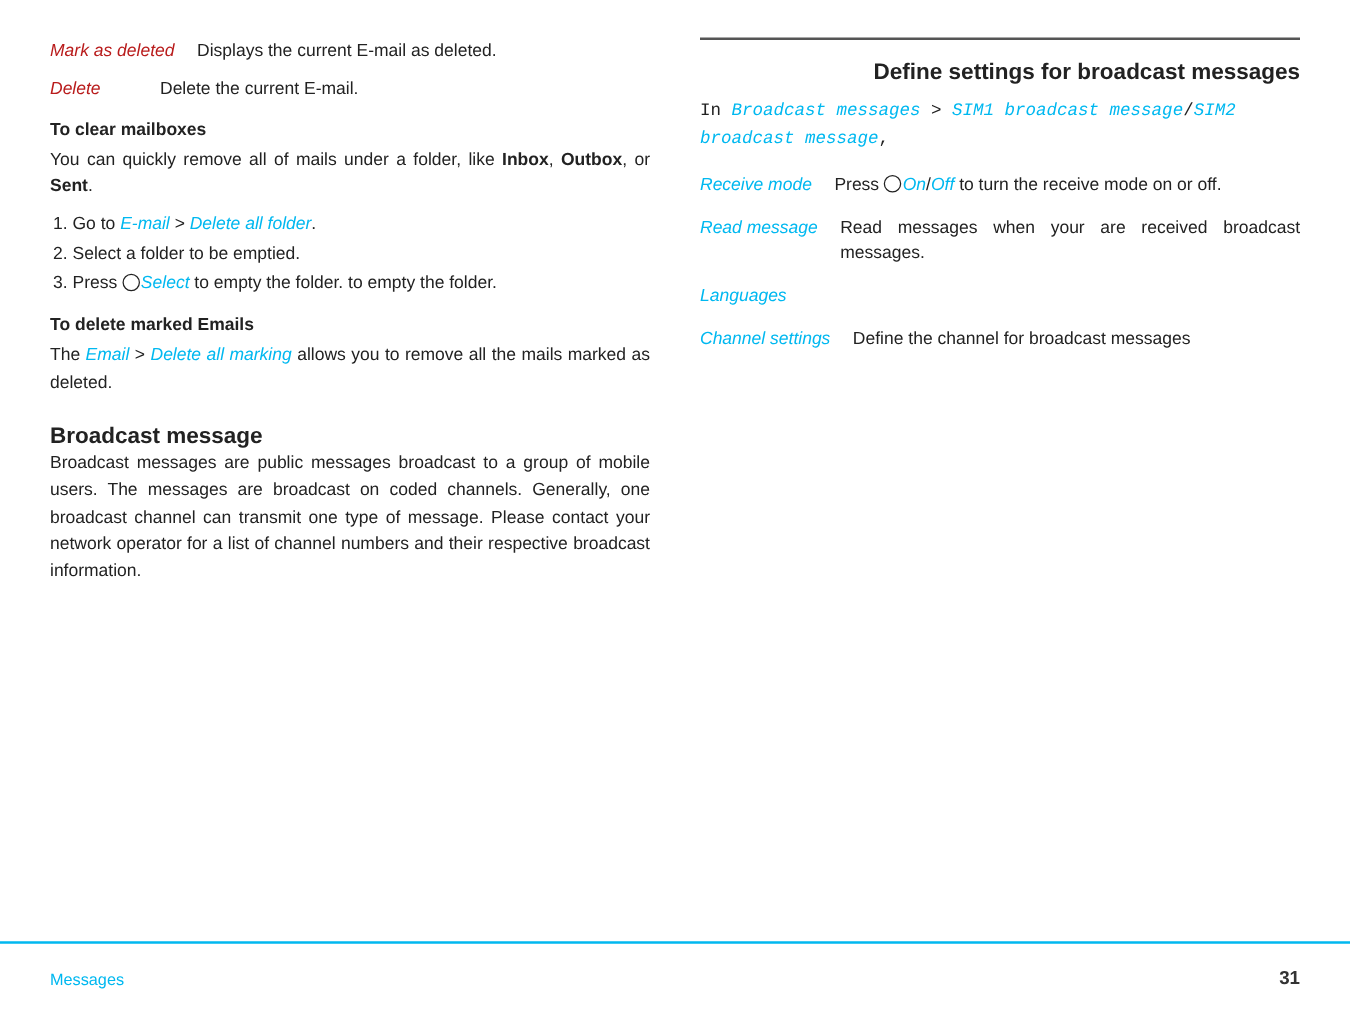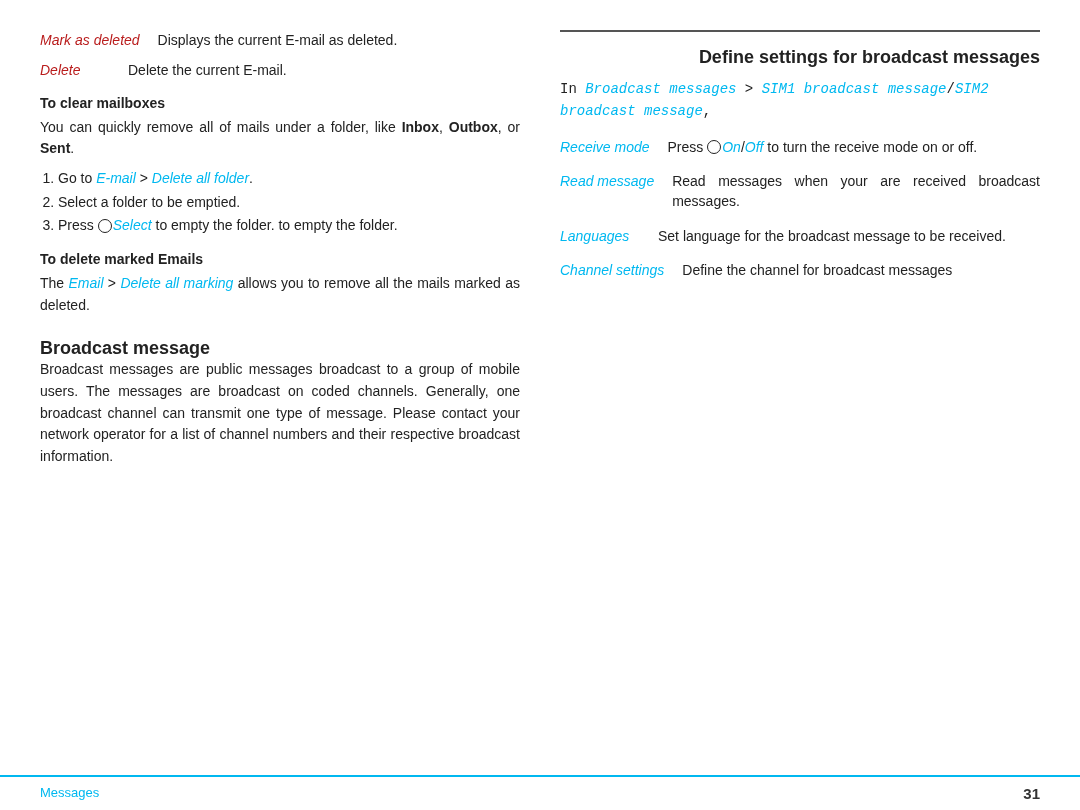--- a/index.html
+++ b/index.html
@@ -100,22 +100,22 @@
       border-radius: 50%;
       vertical-align: middle;
       margin-right: 1px;
       position: relative;
       top: -1px;
     }
     .footer-bar {
       border-top: 2px solid #00b8f0;
       display: flex;
       justify-content: space-between;
-      align-items: flex-start;
-      padding: 8px 40px;
+      align-items: flex-end;
+      padding: 19px 40px;
       margin-top: auto;
     }
     .footer-left {
       color: #00b8f0;
       font-size: 13px;
     }
     .footer-right {
       font-size: 15px;
       font-weight: bold;
       color: #333;
@@ -202,21 +202,20 @@
         </span>
       </div>
 
       <div class="settings-row">
         <span class="settings-label">Read message</span>
         <span class="settings-def">Read messages when your are received broadcast messages.</span>
       </div>
 
       <div class="settings-row">
         <span class="settings-label">Languages</span>
-        <span class="settings-def">Set language for the broadcast message to be received.</span>
       </div>
 
       <div class="settings-row">
         <span class="settings-label">Channel settings</span>
         <span class="settings-def">Define the channel for broadcast messages</span>
       </div>
 
     </div>
   </div>
 

